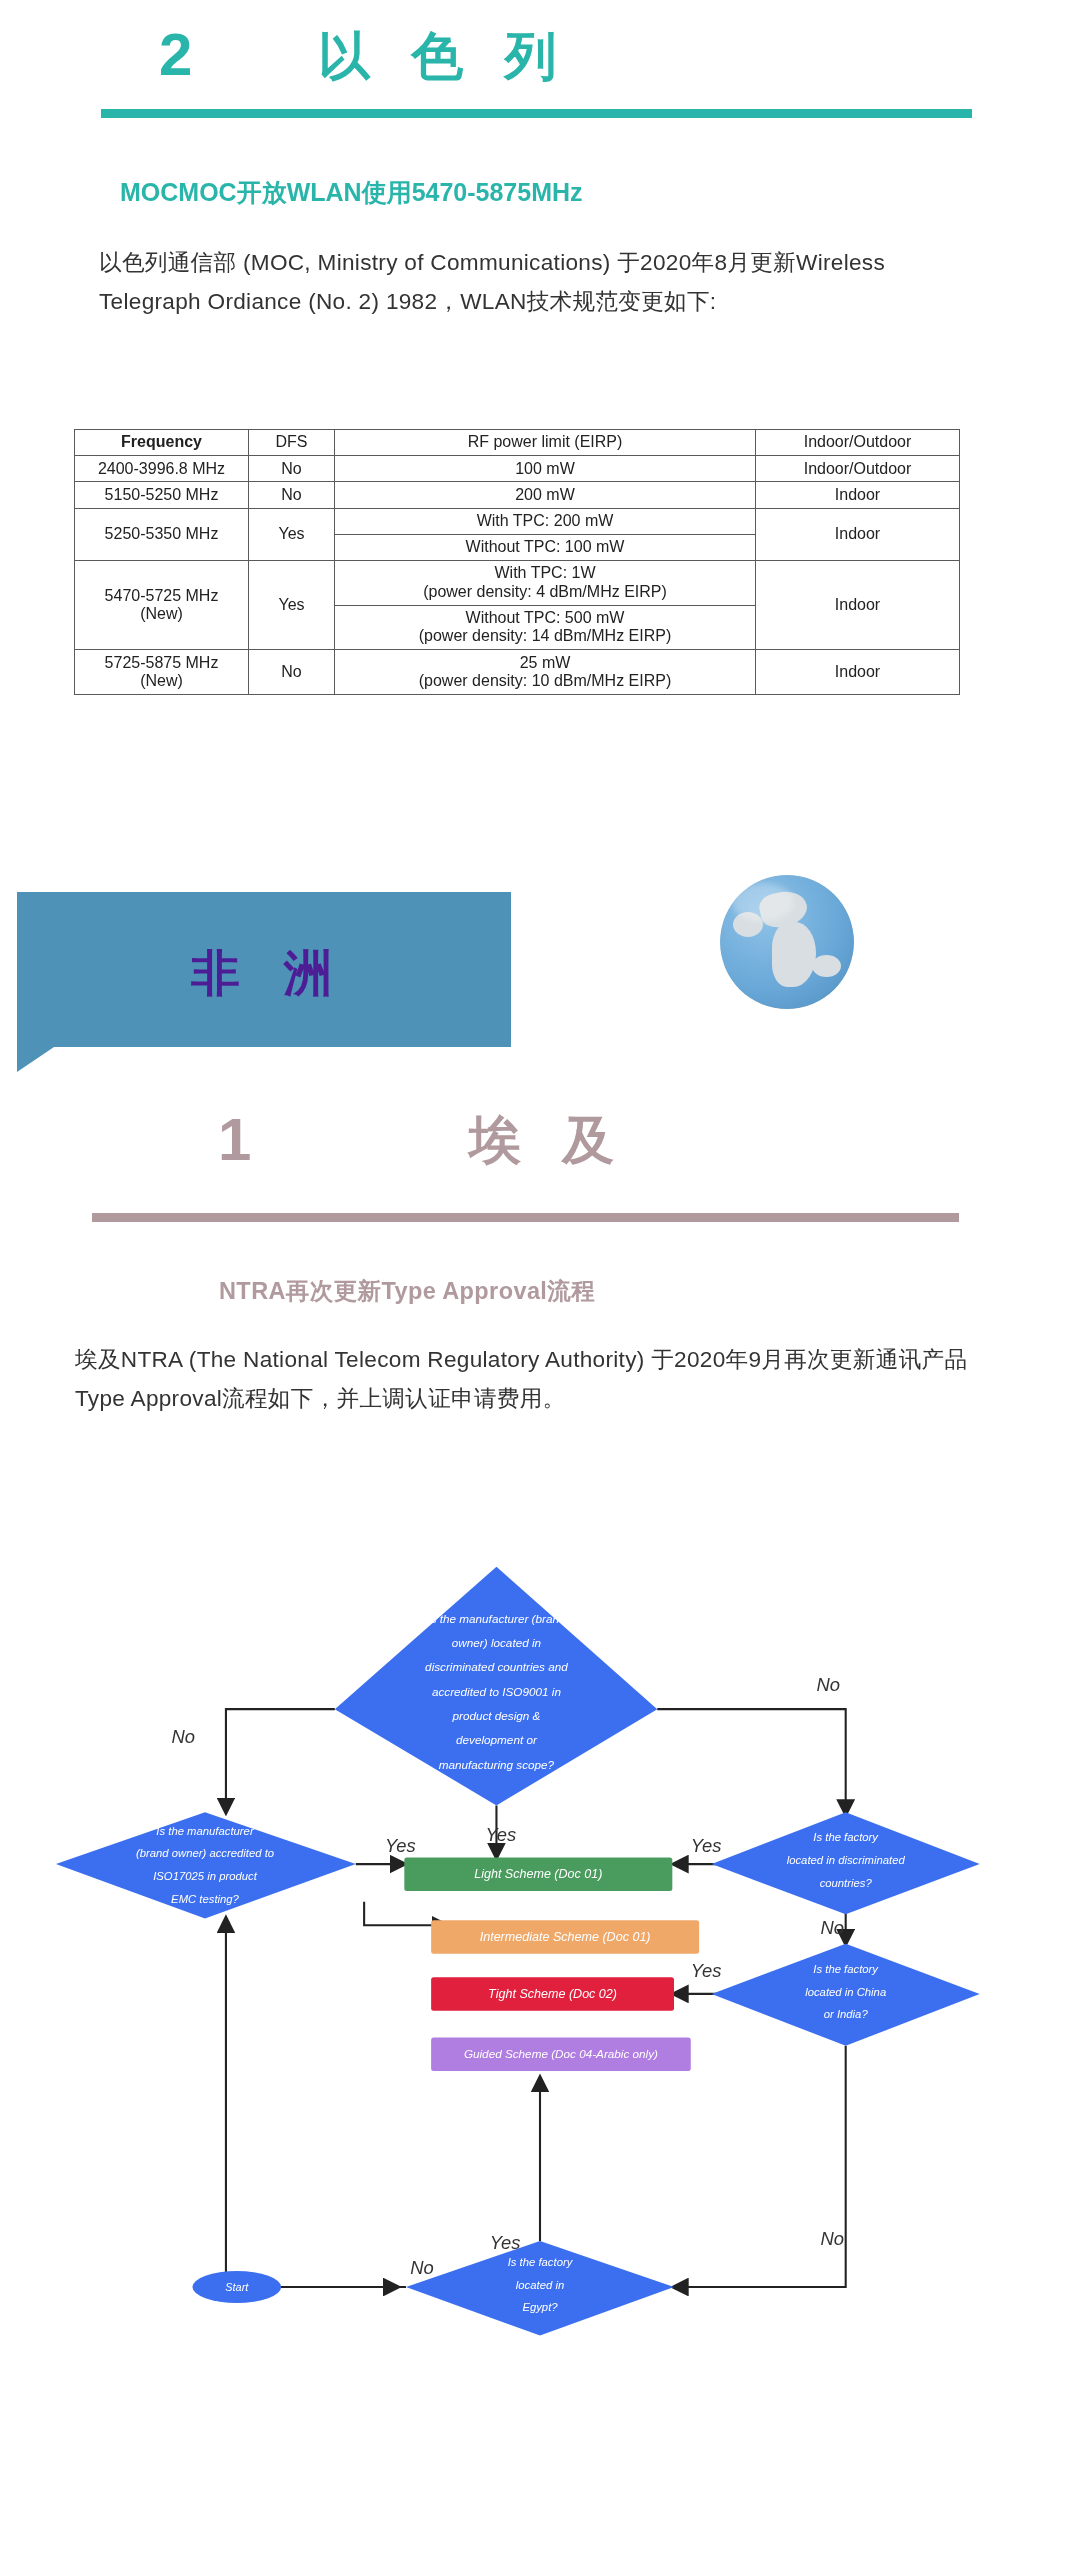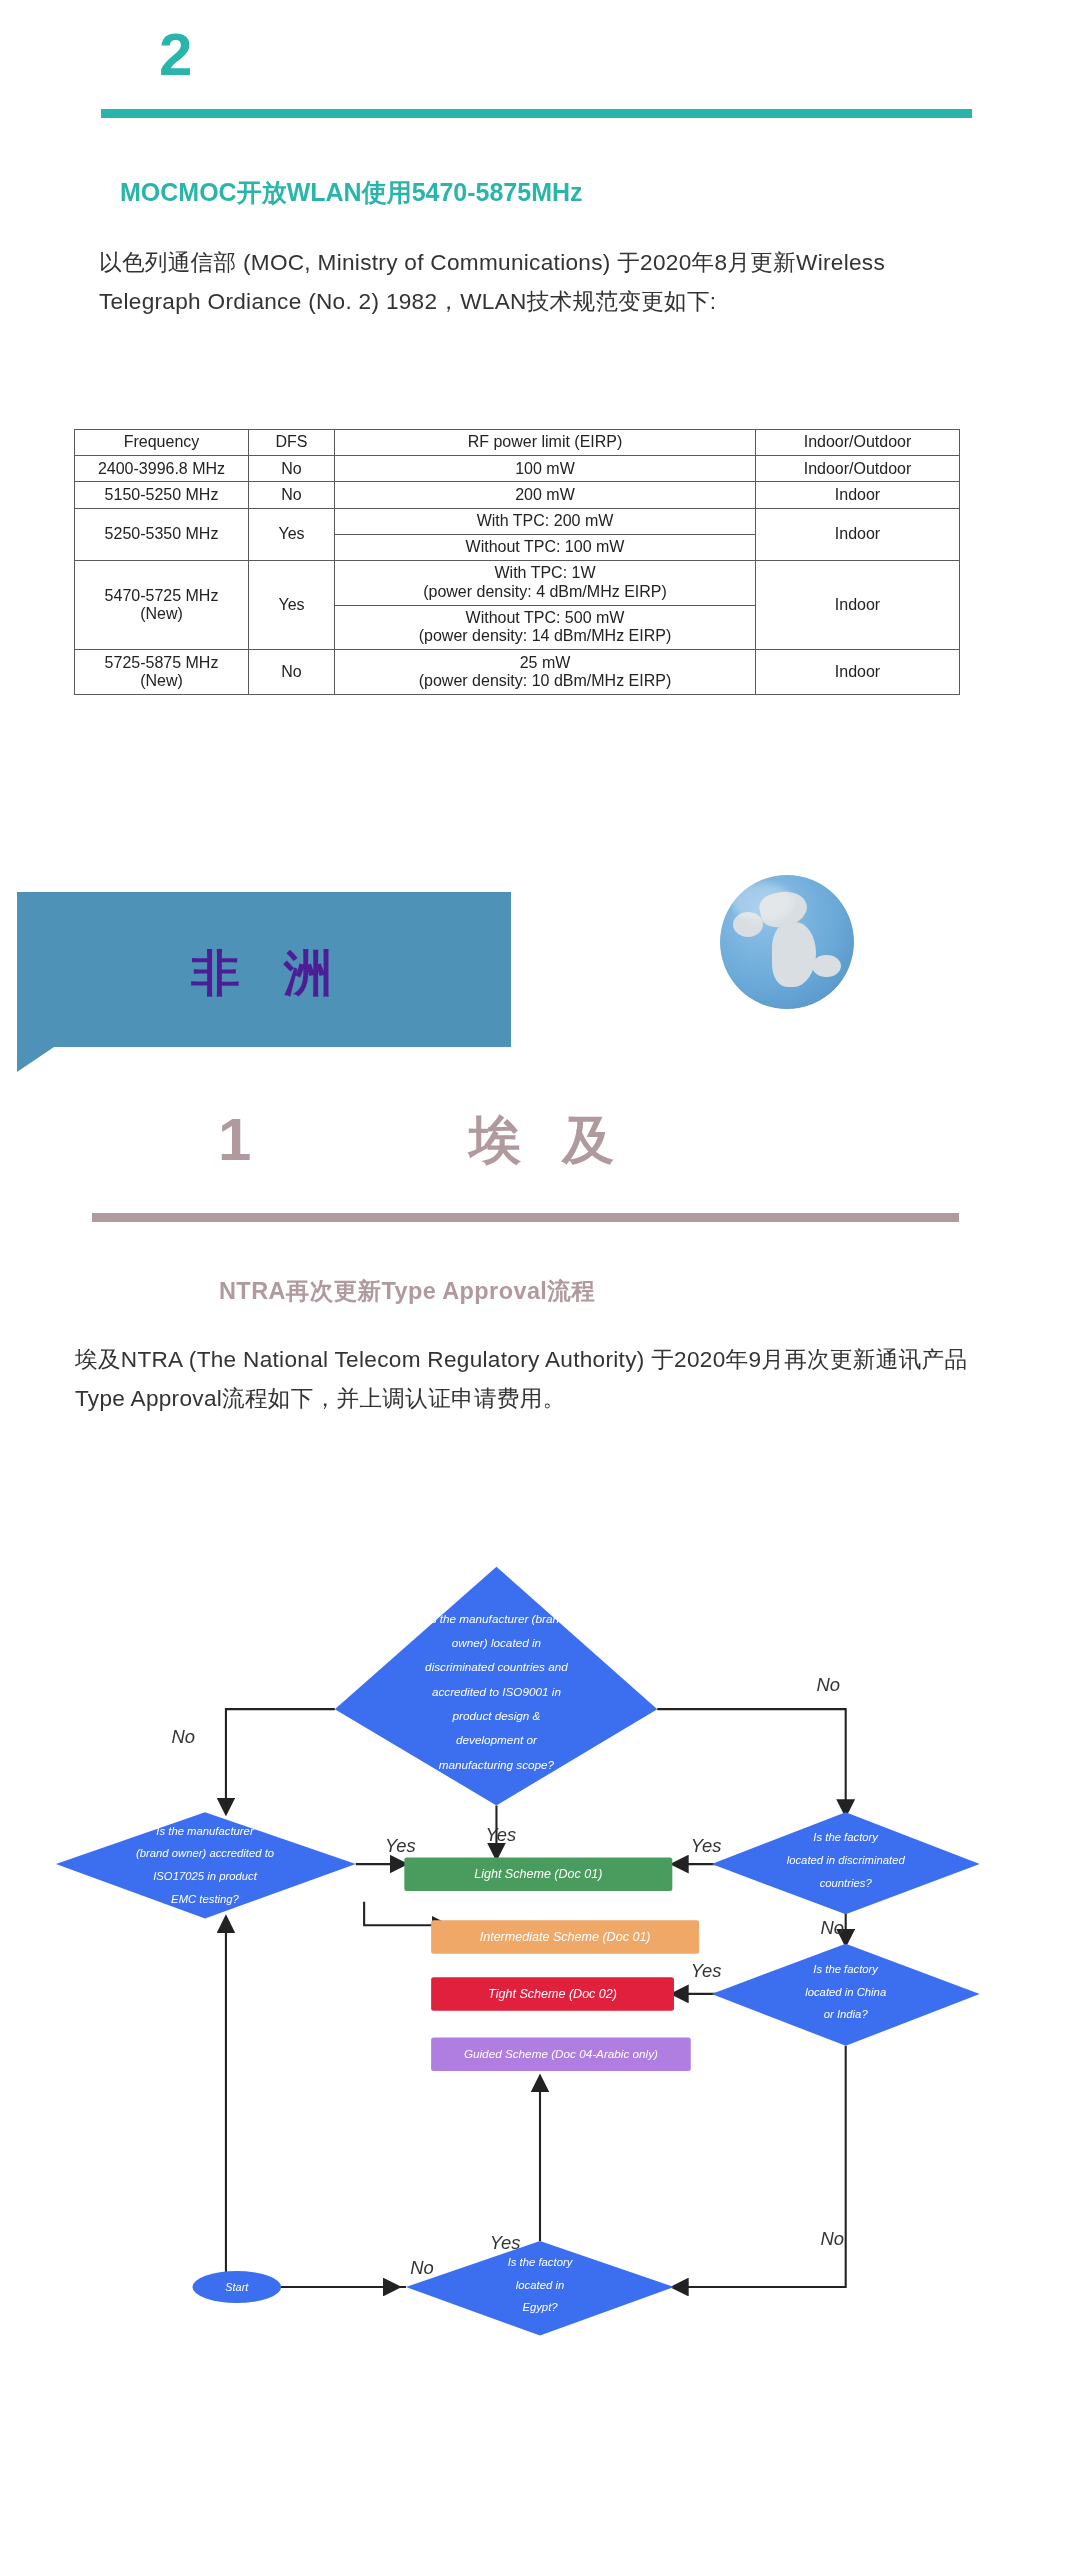--- a/index.html
+++ b/index.html
@@ -149,31 +149,32 @@
   
   .flow{position:absolute;left:4px;top:1483px;width:1072px;height:1093px;font-style:italic;}
   .flow svg{display:block;}
 </style>
 </head>
 <body>
 
 <div class="page">
 
   <div class="sec-num" style="left:159px; top:25px;">2</div>
+  <div class="sec-title-cn" style="left:318px; top:30px;">以 色 列</div>
   <div class="rule-teal" style="left:101px; top:109px; width:871px;"></div>
 
   <div class="sub-head-teal" style="left:120px; top:176px;">MOCMOC开放WLAN使用5470-5875MHz</div>
 
   <div class="para" style="left:99px; top:243px; width:888px;">以色列通信部 (MOC, Ministry of Communications) 于2020年8月更新Wireless Telegraph Ordiance (No. 2) 1982，WLAN技术规范变更如下:</div>
 
   <div class="tbl-wrap" style="left:74px; top:429px;">
     <table class="freq">
       <tbody>
           <tr>
-        <td style="width:163px;">Frequency</td>
+        <td style="width:163px;font-weight:bold;">Frequency</td>
         <td style="width:75px;">DFS</td>
         <td style="width:410px;">RF power limit (EIRP)</td>
         <td style="width:193px;">Indoor/Outdoor</td>
       </tr>
 
       <tr>
         <td>2400-3996.8 MHz</td>
         <td>No</td>
         <td>100 mW</td>
         <td>Indoor/Outdoor</td>

